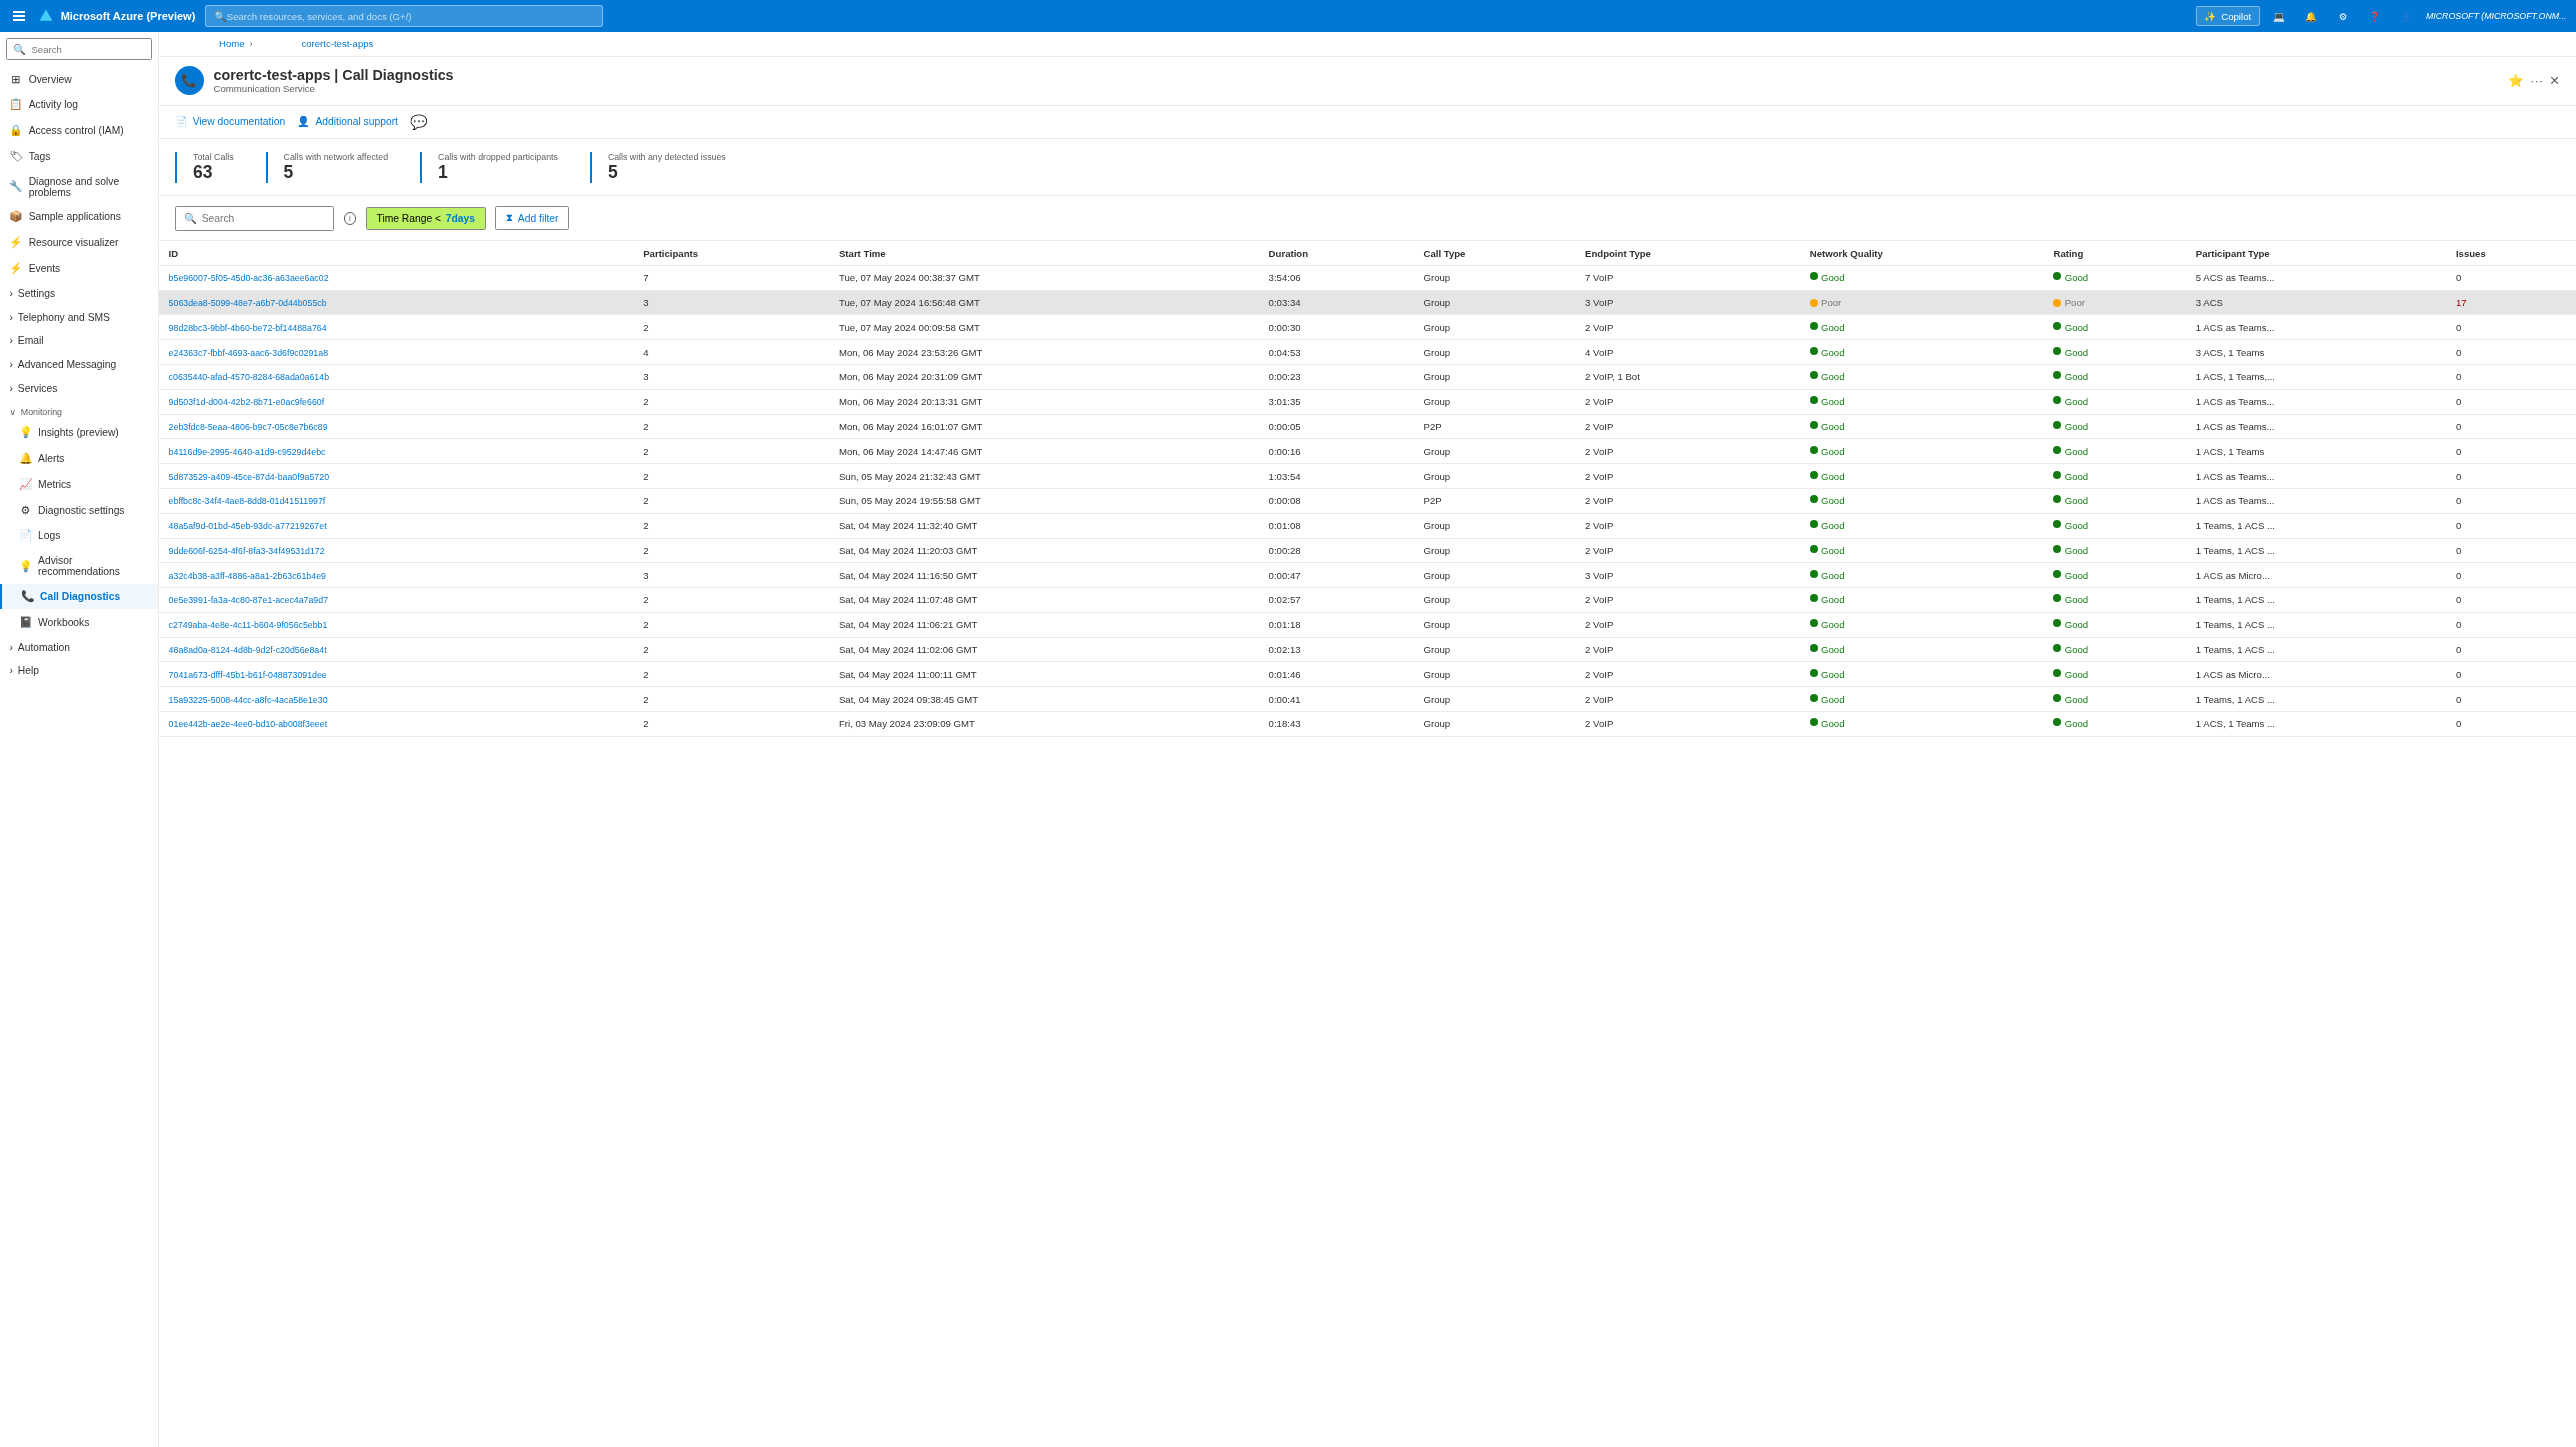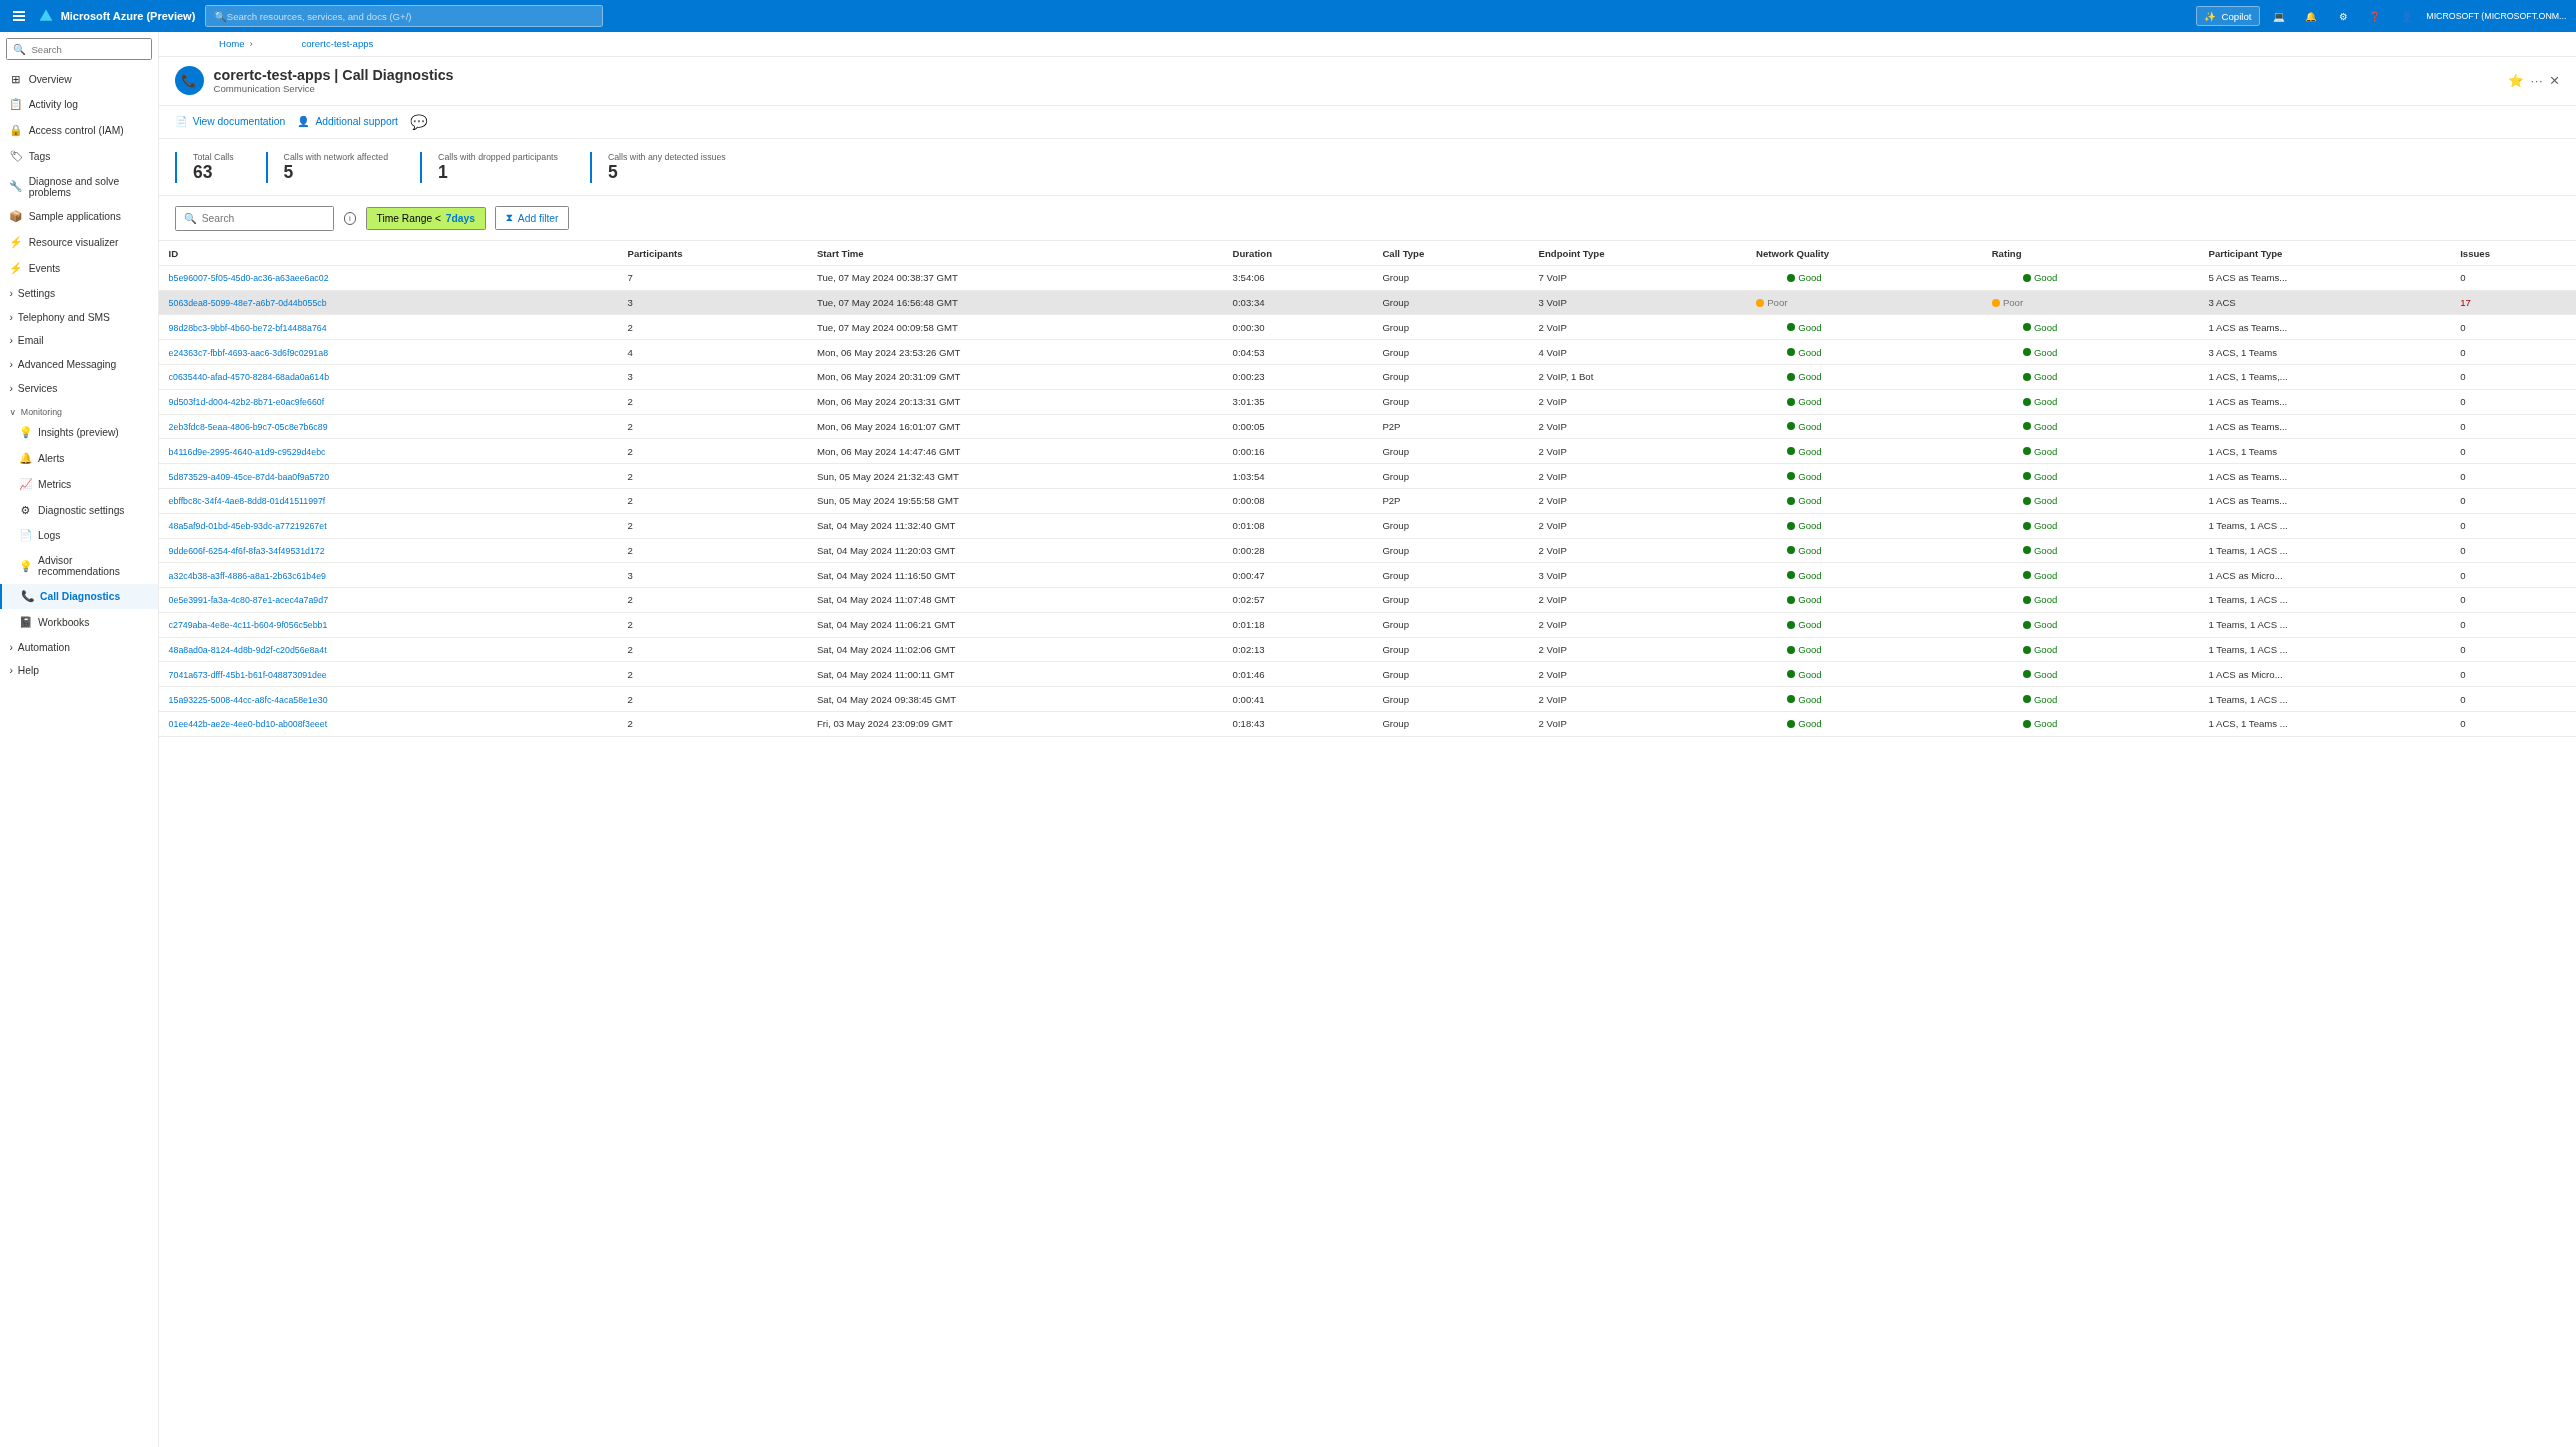--- a/index.html
+++ b/index.html
@@ -114,21 +114,21 @@
 
     
     .calls-table { width: 100%; border-collapse: collapse; }
     .calls-table th {
       text-align: left; padding: 6.4px 9.6px; font-size: 9.6px; font-weight: 600;
       color: #323130; border-bottom: 1.6px solid #edebe9; background: white; white-space: nowrap;
     }
     .calls-table td { padding: 6.4px 9.6px; font-size: 9.6px; border-bottom: 0.8px solid #edebe9; white-space: nowrap; }
     .calls-table tr.highlighted td { background: #e5e5e5; }
     .calls-table a { color: #0078d4; text-decoration: none; font-size: 8.8px; }
-    .good-badge { display: flex; align-items: center; gap: 3.2px; color: #107c10; margin-left: 31px; }
+    .good-badge { display: flex; align-items: flex-start; gap: 3.2px; color: #107c10; }
     .poor-badge { display: flex; align-items: center; gap: 3.2px; color: #797673; }
     .good-dot { width: 8px; height: 8px; border-radius: 50%; background: #107c10; display: inline-block; }
     .poor-dot { width: 8px; height: 8px; border-radius: 50%; background: #ffa500; display: inline-block; }
     .issue-count { color: #323130; font-size: 9.6px; }
     .issue-count.red { color: #a80000; }
     .issue-count.zero { color: #323130; }
 
     
     .hamburger { display: flex; flex-direction: column; gap: 2.4px; cursor: pointer; padding: 3.2px; }
     .hamburger span { width: 12.7px; height: 1.6px; background: white; display: block; }
@@ -155,21 +155,21 @@
   <div class="topbar-right">
     <div class="copilot-btn">
       <span>✨</span>
       <span>Copilot</span>
     </div>
     <div class="topbar-icon">💻</div>
     <div class="topbar-icon">🔔</div>
     <div class="topbar-icon">⚙</div>
     <div class="topbar-icon">❓</div>
     <div class="topbar-icon">👤</div>
-    <span style="font-size:8.8px;">MICROSOFT (MICROSOFT.ONM...</span>
+    <span style="font-size:8.8px;font-style:italic;">MICROSOFT (MICROSOFT.ONM...</span>
   </div>
 </div>
 
 <div class="layout">
 
   <div class="sidebar">
     <div class="sidebar-search">
       <span>🔍</span>
       <input placeholder="Search" style="">
     </div>

